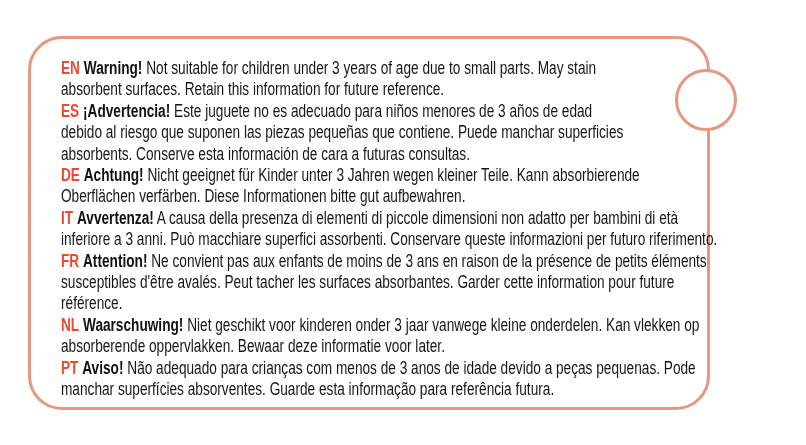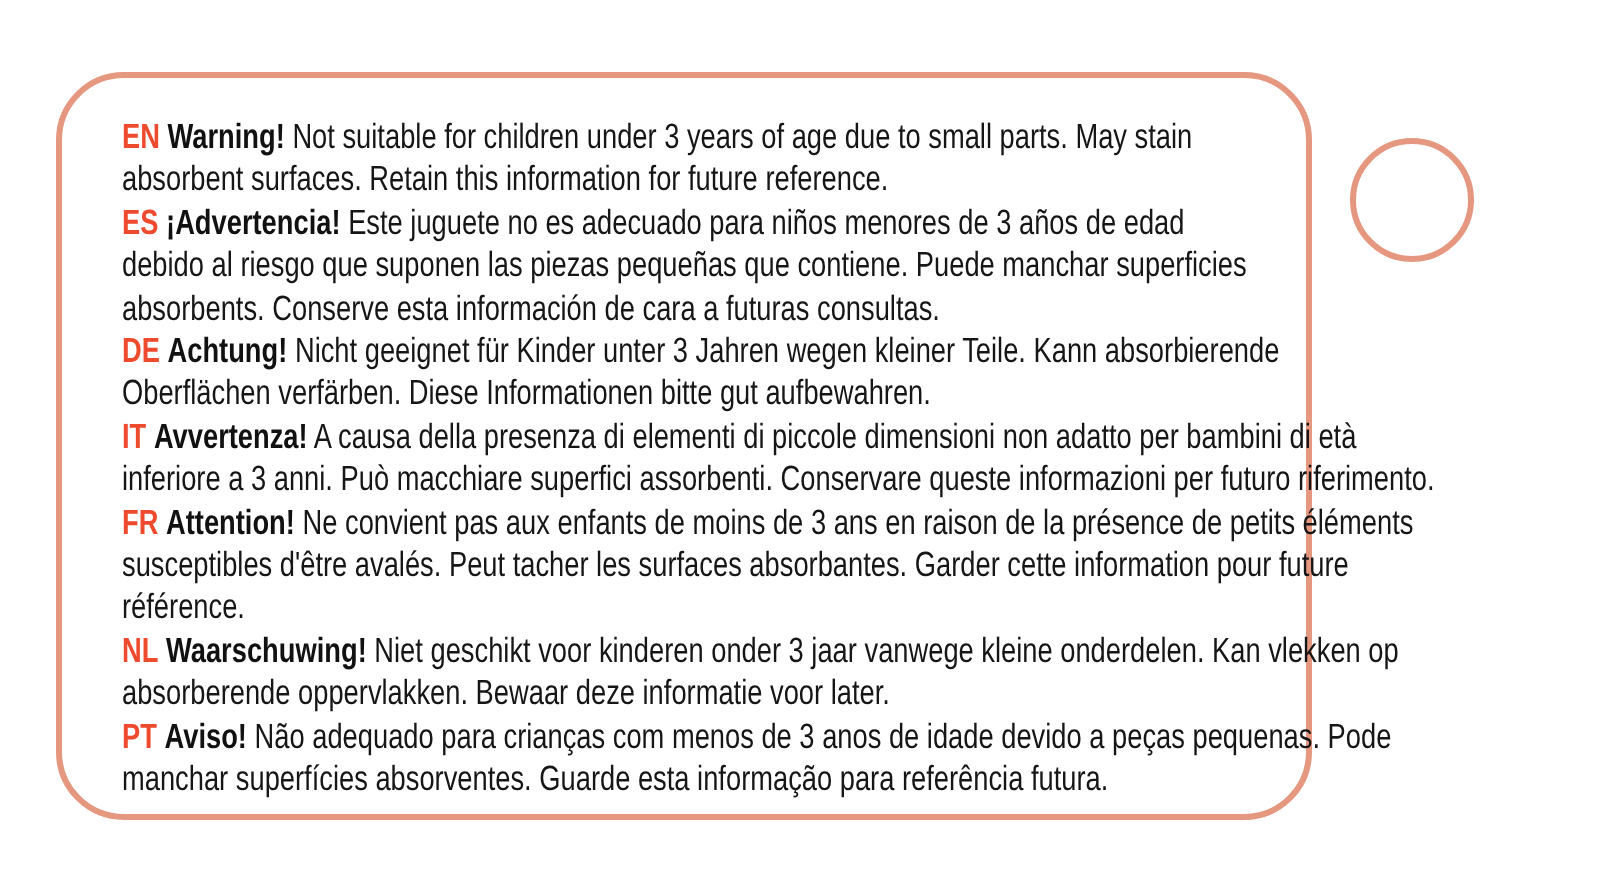--- a/index.html
+++ b/index.html
@@ -11,21 +11,21 @@
     width: 806px;
     height: 445px;
     position: relative;
     overflow: hidden;
     font-family: "Liberation Sans", sans-serif;
   }
   .tag {
     position: absolute;
     left: 28px;
     top: 36px;
-    width: 628px;
+    width: 682px;
     height: 374px;
     border: 3px solid #e69780;
     border-radius: 34px;
     box-sizing: border-box;
     background: #ffffff;
   }
   .hole {
     position: absolute;
     left: 644px;
     top: 30px;

